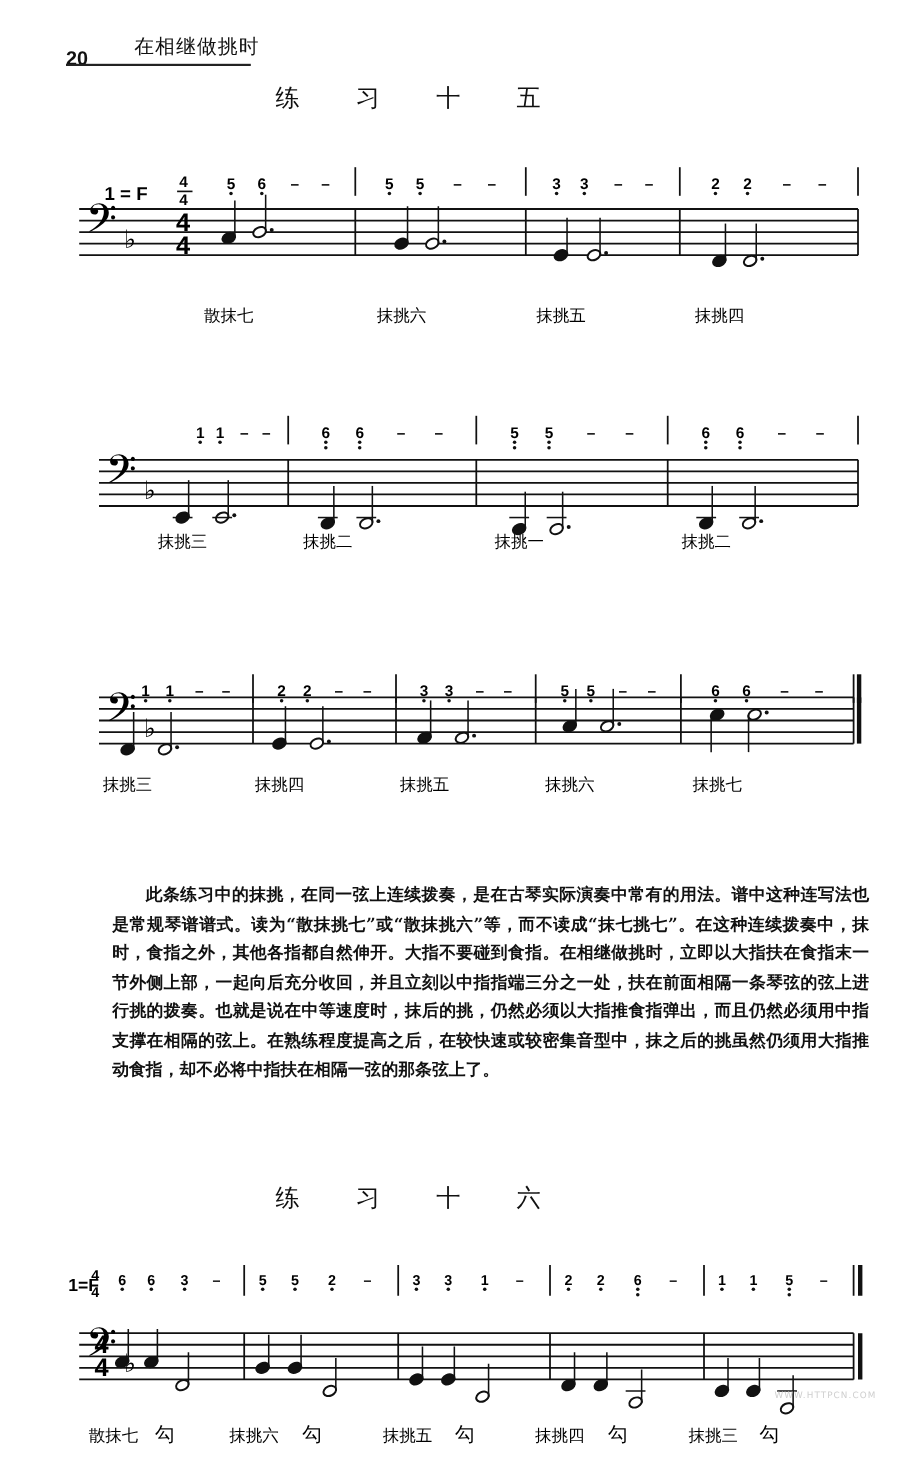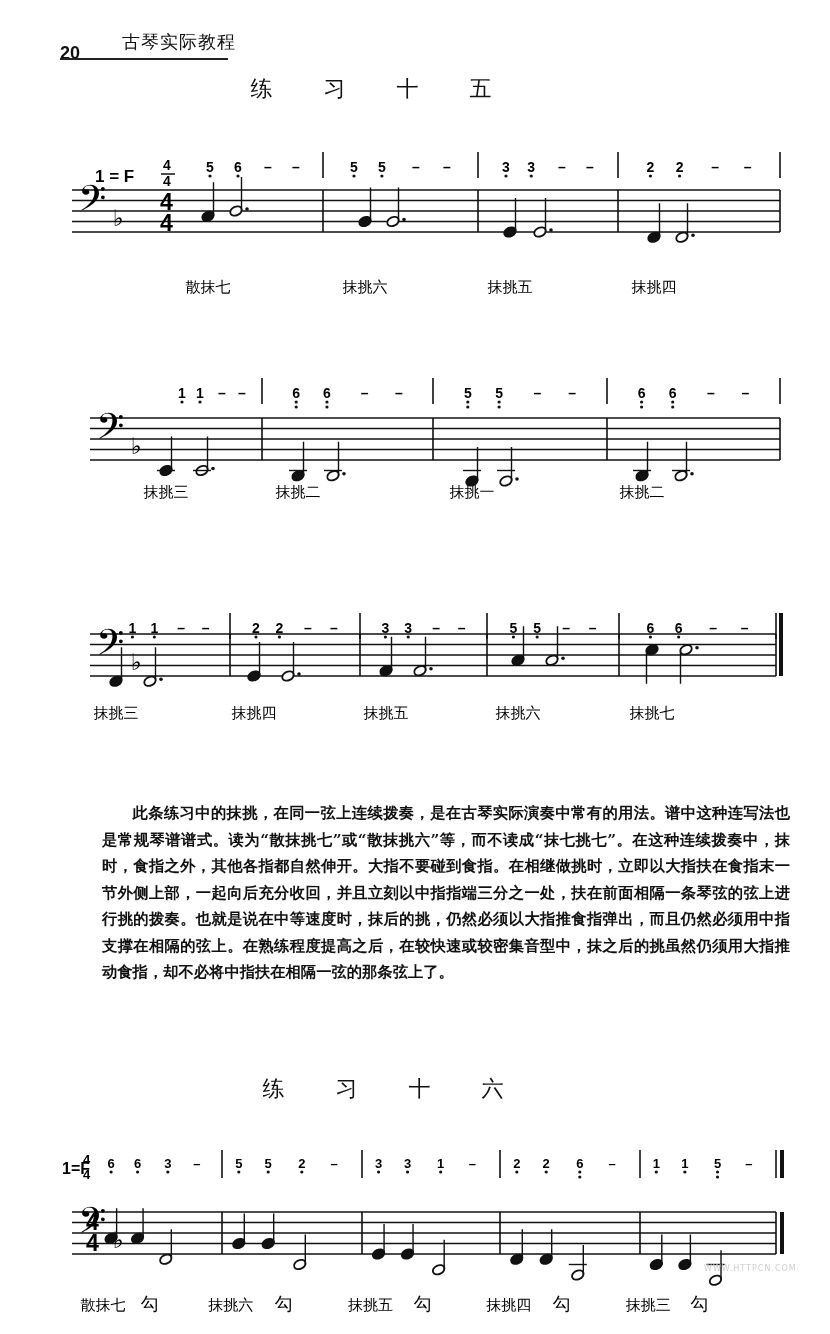--- a/index.html
+++ b/index.html
@@ -15,26 +15,26 @@
   .watermark{position:absolute;left:652px;top:1268px;font-family:"DejaVu Sans",sans-serif;color:#cfcfcf;}
   .wm-logo{font-size:26px;font-weight:bold;letter-spacing:1px;}
   .wm-url{font-size:8px;letter-spacing:1px;margin-left:52px;margin-top:-4px;}
   svg text{font-family:"Liberation Sans",sans-serif;}
 </style>
 </head>
 <body>
 
 <div class="header">
   <span class="page-no">20</span>
-  <span class="book-title">古琴实际教程</span>
+  <span class="book-title">在相继做挑时</span>
   <div class="header-rule"></div>
 </div>
 
 <div class="ex-title" style="top:74px;">练 习 十 五</div>
-<div class="ex-title" style="top:1074px;padding-left:12px;">练 习 十 六</div>
+<div class="ex-title" style="top:1074px;">练 习 十 六</div>
 
 <svg class="score" width="830" height="1334" id="score">
     <line x1="72" x2="780" y1="190" y2="190" stroke="#111" stroke-width="1.6"></line>
     <line x1="72" x2="780" y1="200.5" y2="200.5" stroke="#111" stroke-width="1.6"></line>
     <line x1="72" x2="780" y1="211" y2="211" stroke="#111" stroke-width="1.6"></line>
     <line x1="72" x2="780" y1="221.5" y2="221.5" stroke="#111" stroke-width="1.6"></line>
     <line x1="72" x2="780" y1="232" y2="232" stroke="#111" stroke-width="1.6"></line>
     <text x="78" y="218.35" font-size="44.1" font-family="DejaVu Sans, sans-serif">𝄢</text>
     <text x="112.65" y="225.7" font-size="23.1" font-family="DejaVu Sans, sans-serif">♭</text>
     <text x="160" y="209.95" font-size="23.1" font-weight="bold">4</text>

